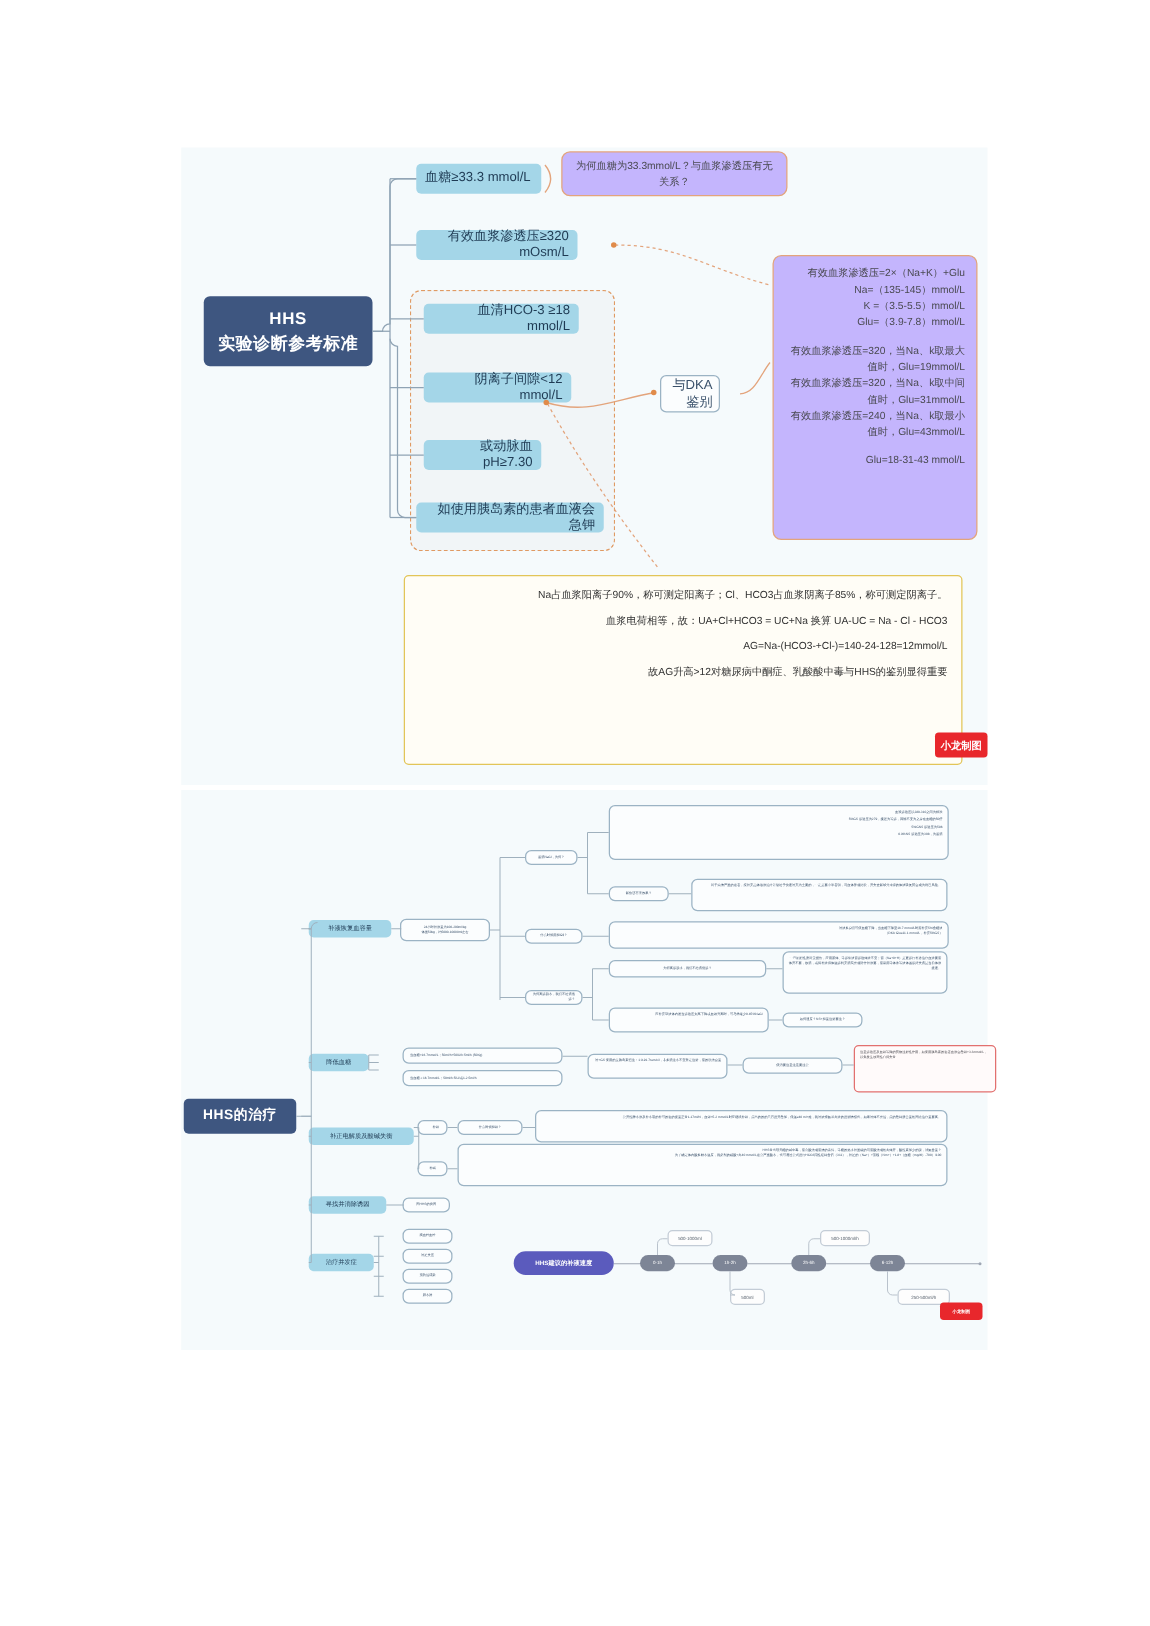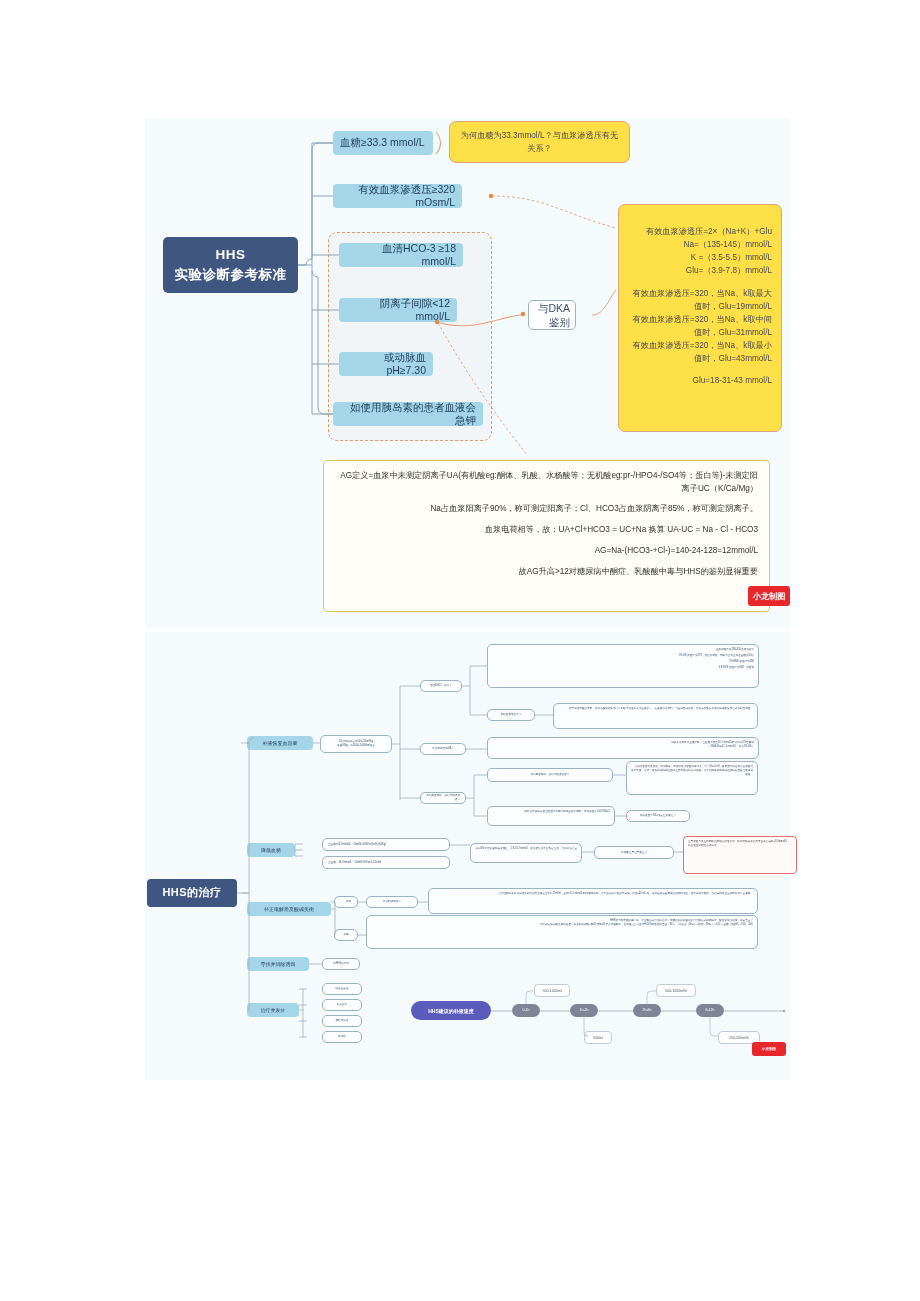--- a/index.html
+++ b/index.html
@@ -14,22 +14,22 @@
 
   
   .node{position:absolute;box-sizing:border-box;text-align:right;}
   .root{background:#3e5680;color:#fff;border-radius:5px;text-align:center;
         display:flex;align-items:center;justify-content:center;line-height:1.45;
         font-weight:700;letter-spacing:.5px;}
   .blue{background:#a4d6e8;color:#1f3b54;border-radius:4px;
         display:flex;align-items:center;padding:0 7px;line-height:1.25;}
   .outline{background:#fbfdfe;border:1px solid #9bb3c4;border-radius:5px;
            display:flex;align-items:center;padding:2px 5px;color:#39506a;line-height:1.35;}
-  .orange-box{background:#fde047;border:1px solid #e3a47c;border-radius:7px;
-              color:#4a4a52;padding:20px 9px;line-height:1.6;}
+  .orange-box{background:#c4b5fd;border:1px solid #e3a47c;border-radius:7px;
+              color:#4a4a52;padding:7px 9px;line-height:1.6;}
   .yellow-box{background:#fffdf6;border:1px solid #e2c558;border-radius:4px;
               color:#333;padding:9px 11px;line-height:1.55;}
   .dashed-group{position:absolute;border:1.4px dashed #e09a63;border-radius:9px;
                 background:rgba(236,240,243,.55);}
   .red-stamp{position:absolute;background:#e8272c;color:#fff;border-radius:3px;
              display:flex;align-items:center;justify-content:center;font-weight:700;}
   .pill{position:absolute;background:#7d8596;color:#fff;border-radius:11px;
         display:flex;align-items:center;justify-content:center;line-height:1;}
   .purple-root{position:absolute;background:#5b5bbd;color:#fff;border-radius:12px;
         display:flex;align-items:center;justify-content:center;font-weight:700;}
@@ -106,26 +106,25 @@
     <span>与DKA鉴别</span>
   </div>
 
   <div class="node orange-box t2" style="left:618px;top:204px;width:164px;height:228px;">
     <p>有效血浆渗透压=2×（Na+K）+Glu</p>
     <p>Na=（135-145）mmol/L</p>
     <p>K =（3.5-5.5）mmol/L</p>
     <p>Glu=（3.9-7.8）mmol/L</p>
     <p class="gap">有效血浆渗透压=320，当Na、k取最大值时，Glu=19mmol/L</p>
     <p>有效血浆渗透压=320，当Na、k取中间值时，Glu=31mmol/L</p>
-    <p>有效血浆渗透压=320，当Na、k取最小值时，Glu=43mmol/L</p>
+    <p>有效血浆渗透压=240，当Na、k取最小值时，Glu=43mmol/L</p>
     <p class="gap">Glu=18-31-43 mmol/L</p>
   </div>
 
   <div class="node yellow-box t2" style="left:323px;top:460px;width:447px;height:152px;box-sizing:border-box;">
-    <p>AG定义=血浆中未测定阴离子UA(有机酸eg:酮体、乳酸、水杨酸等；无机酸eg:pr-/HPO4-/SO4等；蛋白等)-未测定阳离子UC（K/Ca/Mg）</p>
     <p>Na占血浆阳离子90%，称可测定阳离子；Cl、HCO3占血浆阴离子85%，称可测定阴离子。</p>
     <p>血浆电荷相等，故：UA+Cl+HCO3 = UC+Na    换算    UA-UC = Na - Cl - HCO3</p>
     <p>AG=Na-(HCO3-+Cl-)=140-24-128=12mmol/L</p>
     <p>故AG升高&gt;12对糖尿病中酮症、乳酸酸中毒与HHS的鉴别显得重要</p>
   </div>
 
   <div class="red-stamp t2" style="left:748px;top:586px;width:42px;height:20px;">
     <span>小龙制图</span>
   </div>
 

